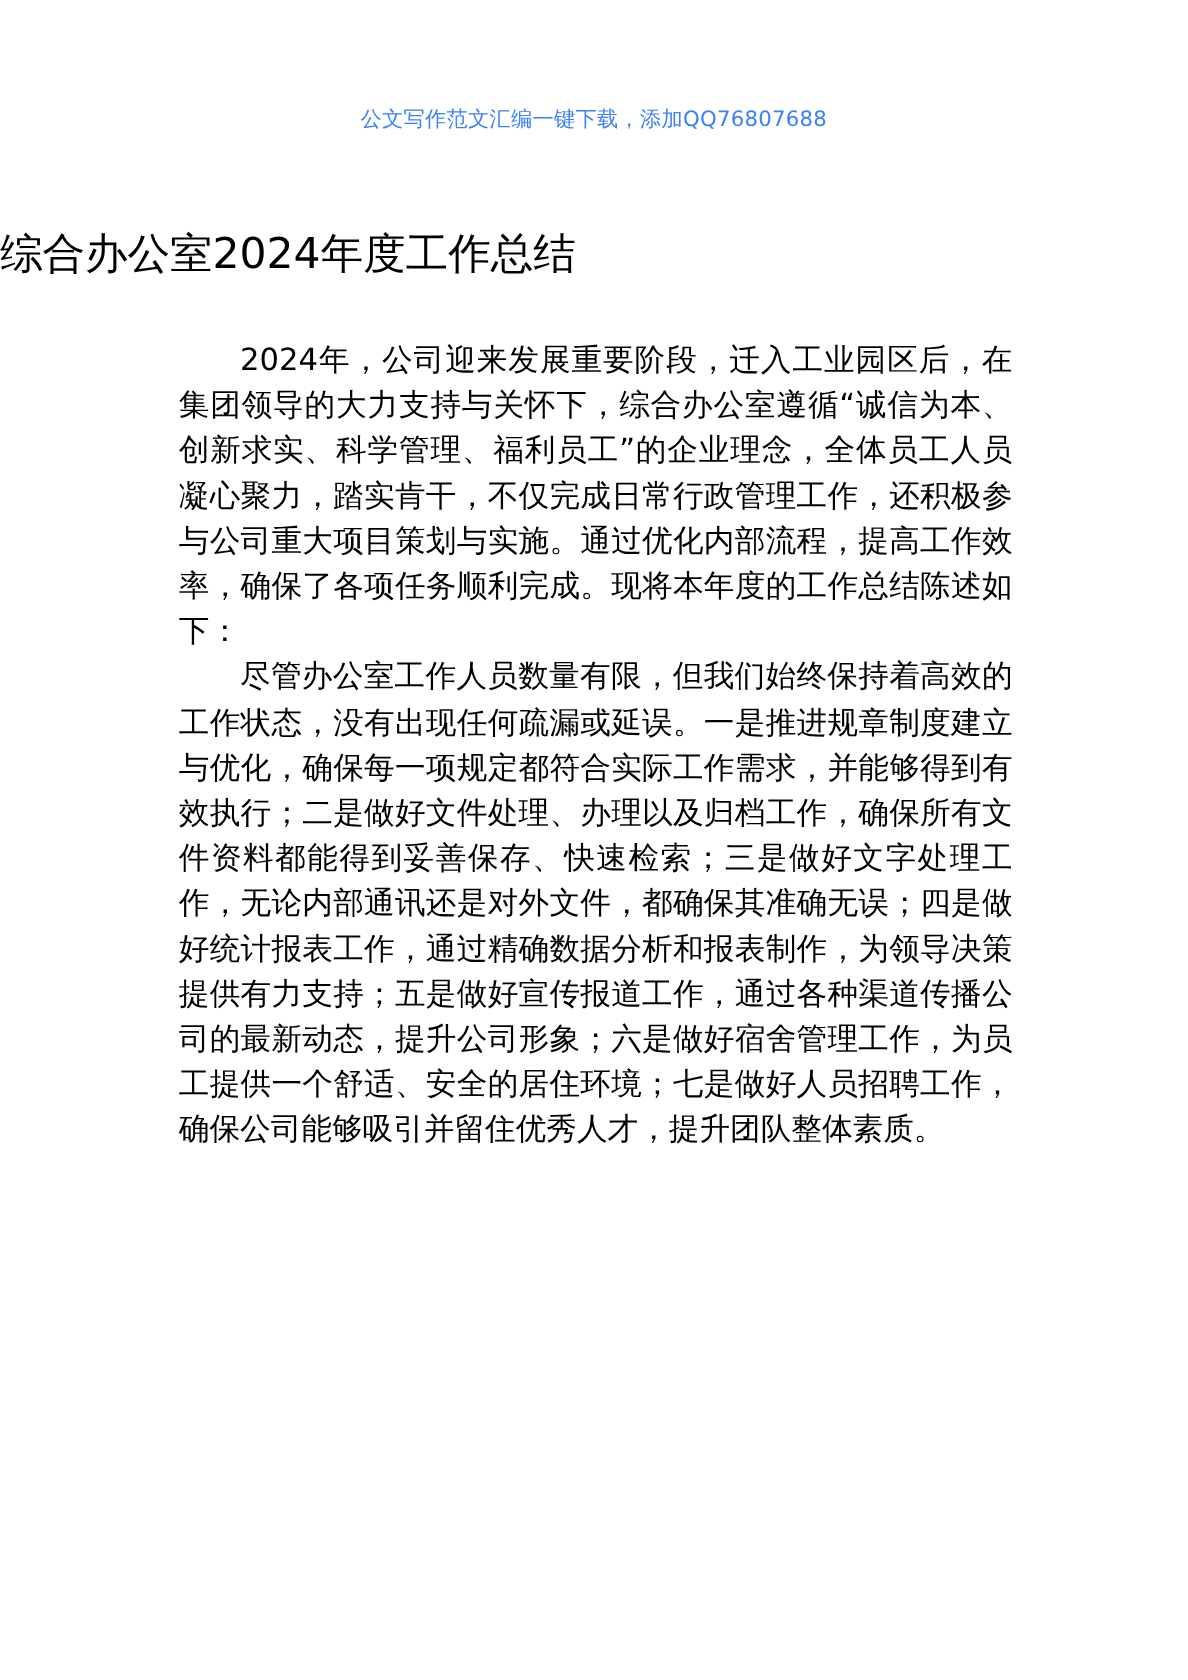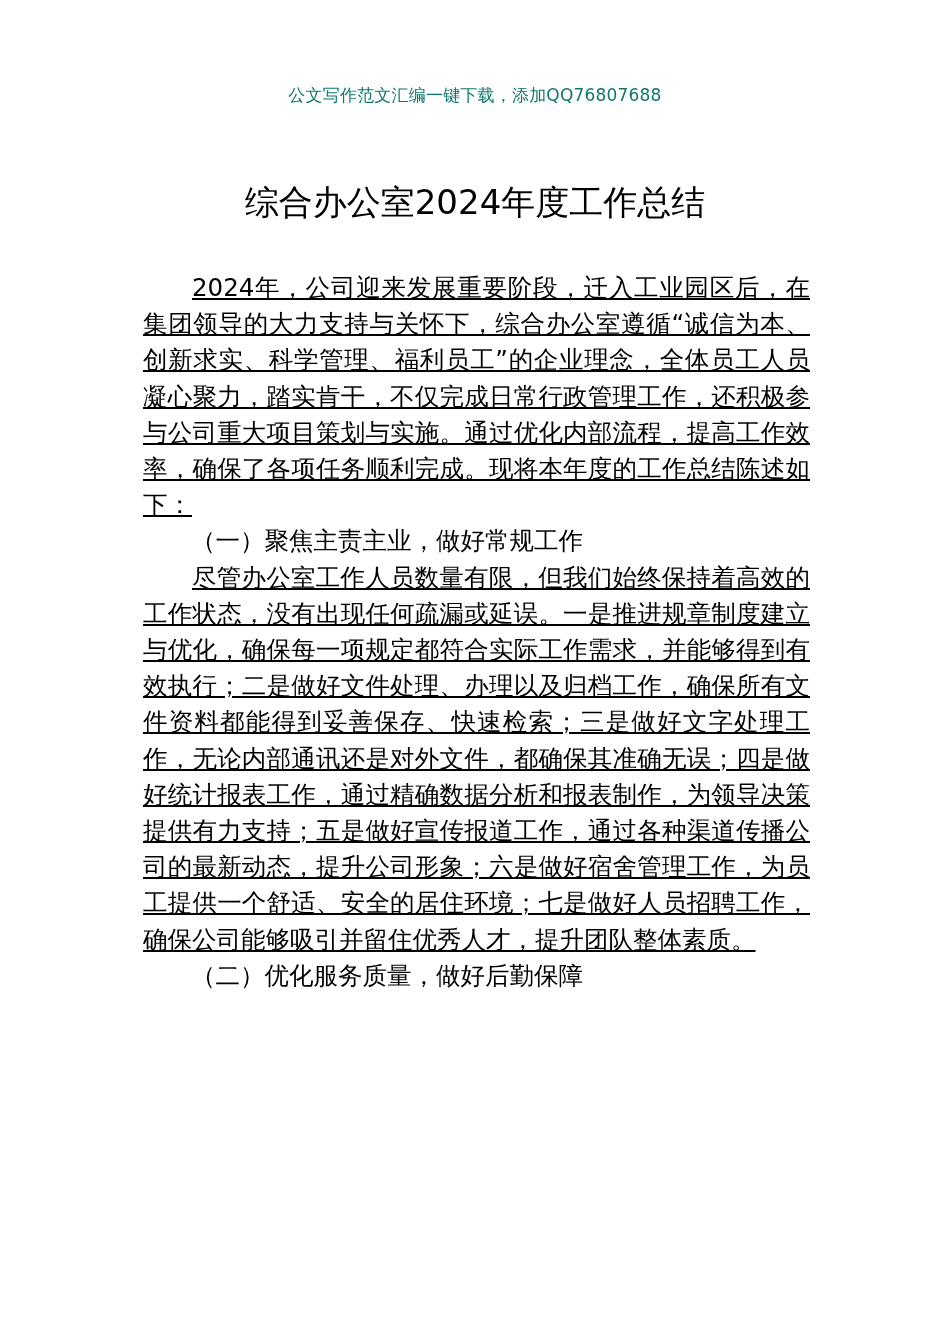--- a/index.html
+++ b/index.html
@@ -1,32 +1,30 @@
 <!DOCTYPE html>
 <html><head>
 <meta charset="utf-8">
 <style>
   html, body { margin: 0; padding: 0; background: #ffffff; }
   body { width: 950px; height: 1344px; position: relative; overflow: hidden;
          font-family: "DejaVu Sans", "Liberation Sans", sans-serif; color: #000; }
   .header { position: absolute; top: 84px; left: 0; width: 950px; text-align: center;
-            font-size: 17px; color: #0f766e; letter-spacing: 0.2px; }
-  .title { position: absolute; top: 180px; left: 0; width: 950px; text-align: center;
+            font-size: 17px; color: #3b82f6; letter-spacing: 0.2px; }
+  .title { position: absolute; top: 180px; left: 0; width: 950px; 
            font-size: 34px; color: #000; font-family: "DejaVu Sans", sans-serif; }
   .body { position: absolute; top: 270px; left: 143px; width: 667px; font-size: 24.5px;
           line-height: 36.2px; text-align: justify; }
   .body p { margin: 0; }
-  .indent { text-indent: 2em; text-decoration: underline; }
+  .indent { text-indent: 2em; }
   .h1 { padding-left: 52px; }
   .h2 { padding-left: 48px; }
 </style>
 </head>
 <body>
 
 <div class="header">公文写作范文汇编一键下载，添加QQ76807688</div>
 <div class="title">综合办公室2024年度工作总结</div>
 
 <div class="body">
   <p class="indent">2024年，公司迎来发展重要阶段，迁入工业园区后，在集团领导的大力支持与关怀下，综合办公室遵循“诚信为本、创新求实、科学管理、福利员工”的企业理念，全体员工人员凝心聚力，踏实肯干，不仅完成日常行政管理工作，还积极参与公司重大项目策划与实施。通过优化内部流程，提高工作效率，确保了各项任务顺利完成。现将本年度的工作总结陈述如下：</p>
-  <p class="h2">（一）聚焦主责主业，做好常规工作</p>
   <p class="indent">尽管办公室工作人员数量有限，但我们始终保持着高效的工作状态，没有出现任何疏漏或延误。一是推进规章制度建立与优化，确保每一项规定都符合实际工作需求，并能够得到有效执行；二是做好文件处理、办理以及归档工作，确保所有文件资料都能得到妥善保存、快速检索；三是做好文字处理工作，无论内部通讯还是对外文件，都确保其准确无误；四是做好统计报表工作，通过精确数据分析和报表制作，为领导决策提供有力支持；五是做好宣传报道工作，通过各种渠道传播公司的最新动态，提升公司形象；六是做好宿舍管理工作，为员工提供一个舒适、安全的居住环境；七是做好人员招聘工作，确保公司能够吸引并留住优秀人才，提升团队整体素质。</p>
-  <p class="h2">（二）优化服务质量，做好后勤保障</p>
 </div>
 
 </body></html>

